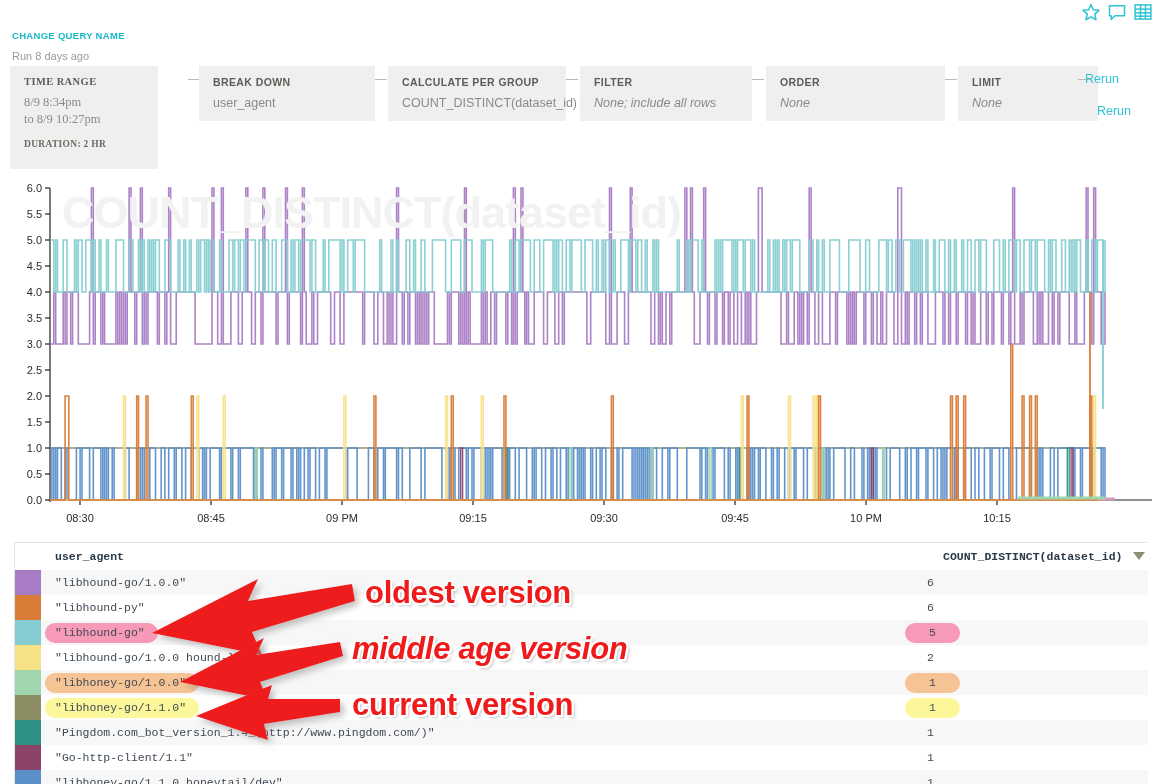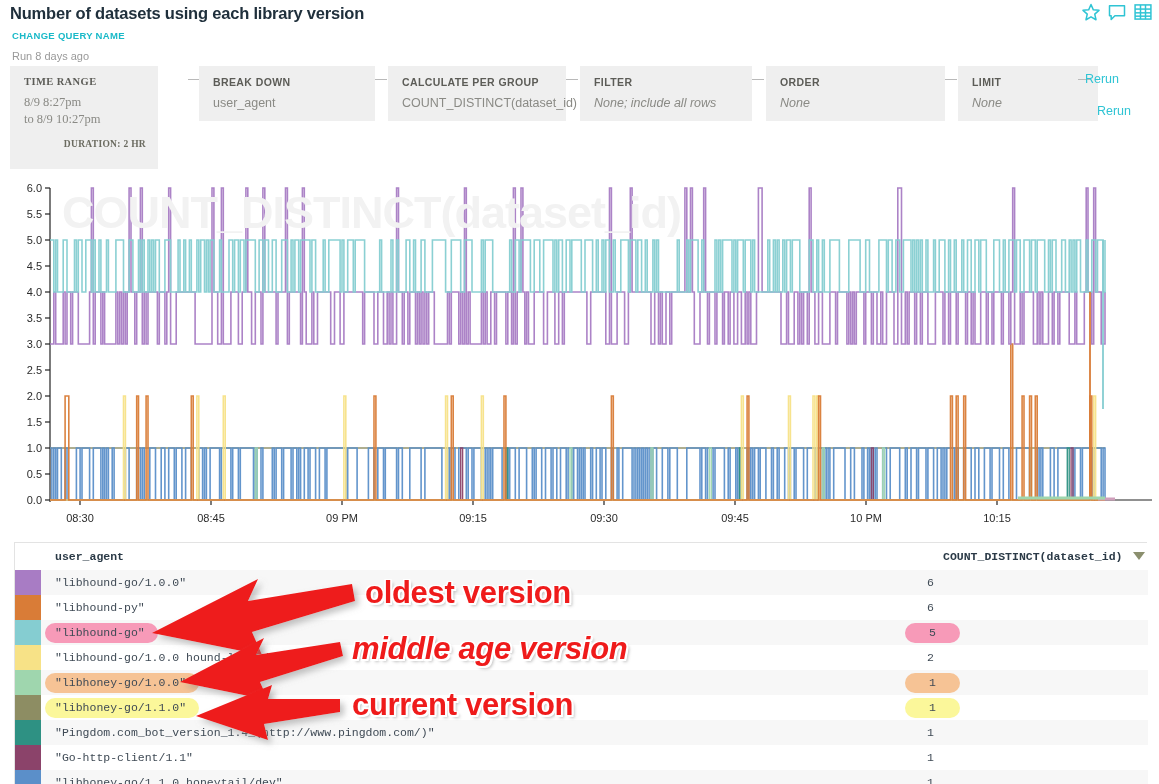--- a/index.html
+++ b/index.html
@@ -49,21 +49,21 @@
     letter-spacing: 0.4px; text-transform: uppercase;
     white-space: nowrap;
   }
   .qvalue {
     font-size: 12.5px; color: #8a8a85; margin-top: 7px;
     white-space: nowrap; line-height: 16px;
   }
   .qvalue.ital { font-style: italic; }
   .qdur {
     font-size: 9.5px; font-weight: bold; color: #6b6b60;
-    letter-spacing: 0.3px; margin-top: 12px; white-space: nowrap; text-align: right;
+    letter-spacing: 0.3px; margin-top: 12px; white-space: nowrap;
   }
   .qdash {
     position: absolute; top: 13px; width: 12px; height: 1px; background: #b9b9b9;
   }
   .qlink {
     position: absolute; right: 6px;
     font-size: 12.5px; color: #2fc4d4; cursor: pointer;
   }
 
   
@@ -116,21 +116,20 @@
                  3px 3px 3px rgba(120,120,120,0.45);
     letter-spacing: -0.3px;
   }
 </style>
 </head>
 <body>
 
 <div id="page">
 
   <div id="header">
-    <div id="page-title">Number of datasets using each library version</div>
     <div id="change-query-name">CHANGE QUERY NAME</div>
     <div id="run-ago">Run 8 days ago</div>
 
     <div id="header-icons">
       <span>
         <svg class="hicon" viewBox="0 0 24 24" fill="none" stroke="#2fc4d4" stroke-width="1.8" stroke-linejoin="round">
           <polygon points="12,3 14.8,9.4 21.6,10 16.5,14.6 18,21.3 12,17.8 6,21.3 7.5,14.6 2.4,10 9.2,9.4"></polygon>
         </svg>
       </span>
       <span>
@@ -148,21 +147,21 @@
           <line x1="15" y1="3.5" x2="15" y2="20.5"></line>
         </svg>
       </span>
     </div>
   </div>
 
   <div id="querybar">
 
     <div class="qcard" style="left:10px; width:148px; height:103px;font-family:Liberation Serif, serif;">
       <div class="qlabel">TIME RANGE</div>
-      <div class="qvalue">8/9 8:27pm</div>
+      <div class="qvalue">8/9 8:34pm</div>
       <div class="qvalue" style="margin-top:1px;">to 8/9 10:27pm</div>
       <div class="qdur">DURATION: 2 HR</div>
     </div>
     <div class="qdash" style="left:188px;"></div>
 
     <div class="qcard" style="left:199px; width:176px; height:55px;">
       <div class="qlabel">BREAK DOWN</div>
       <div class="qvalue">user_agent</div>
     </div>
     <div class="qdash" style="left:375px;"></div>

